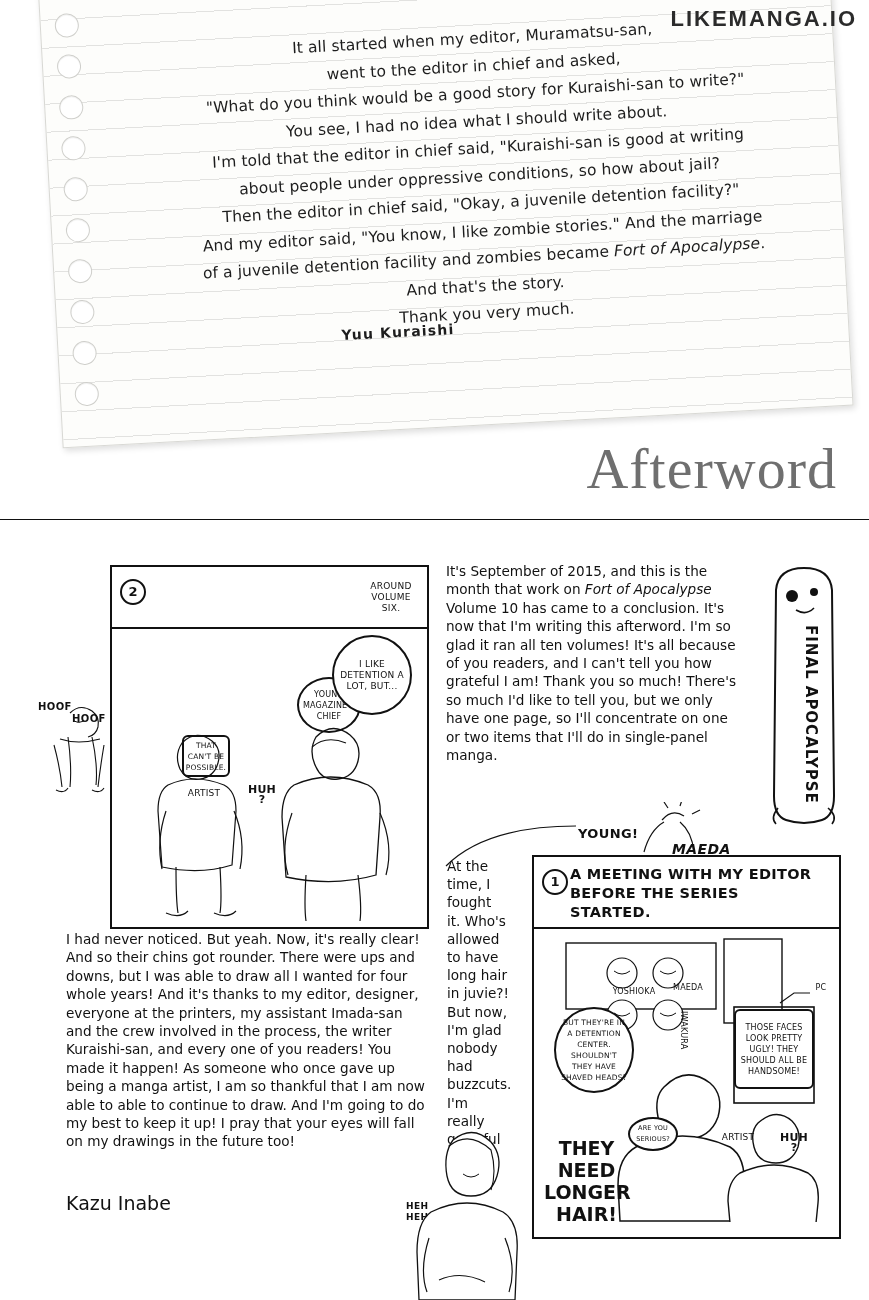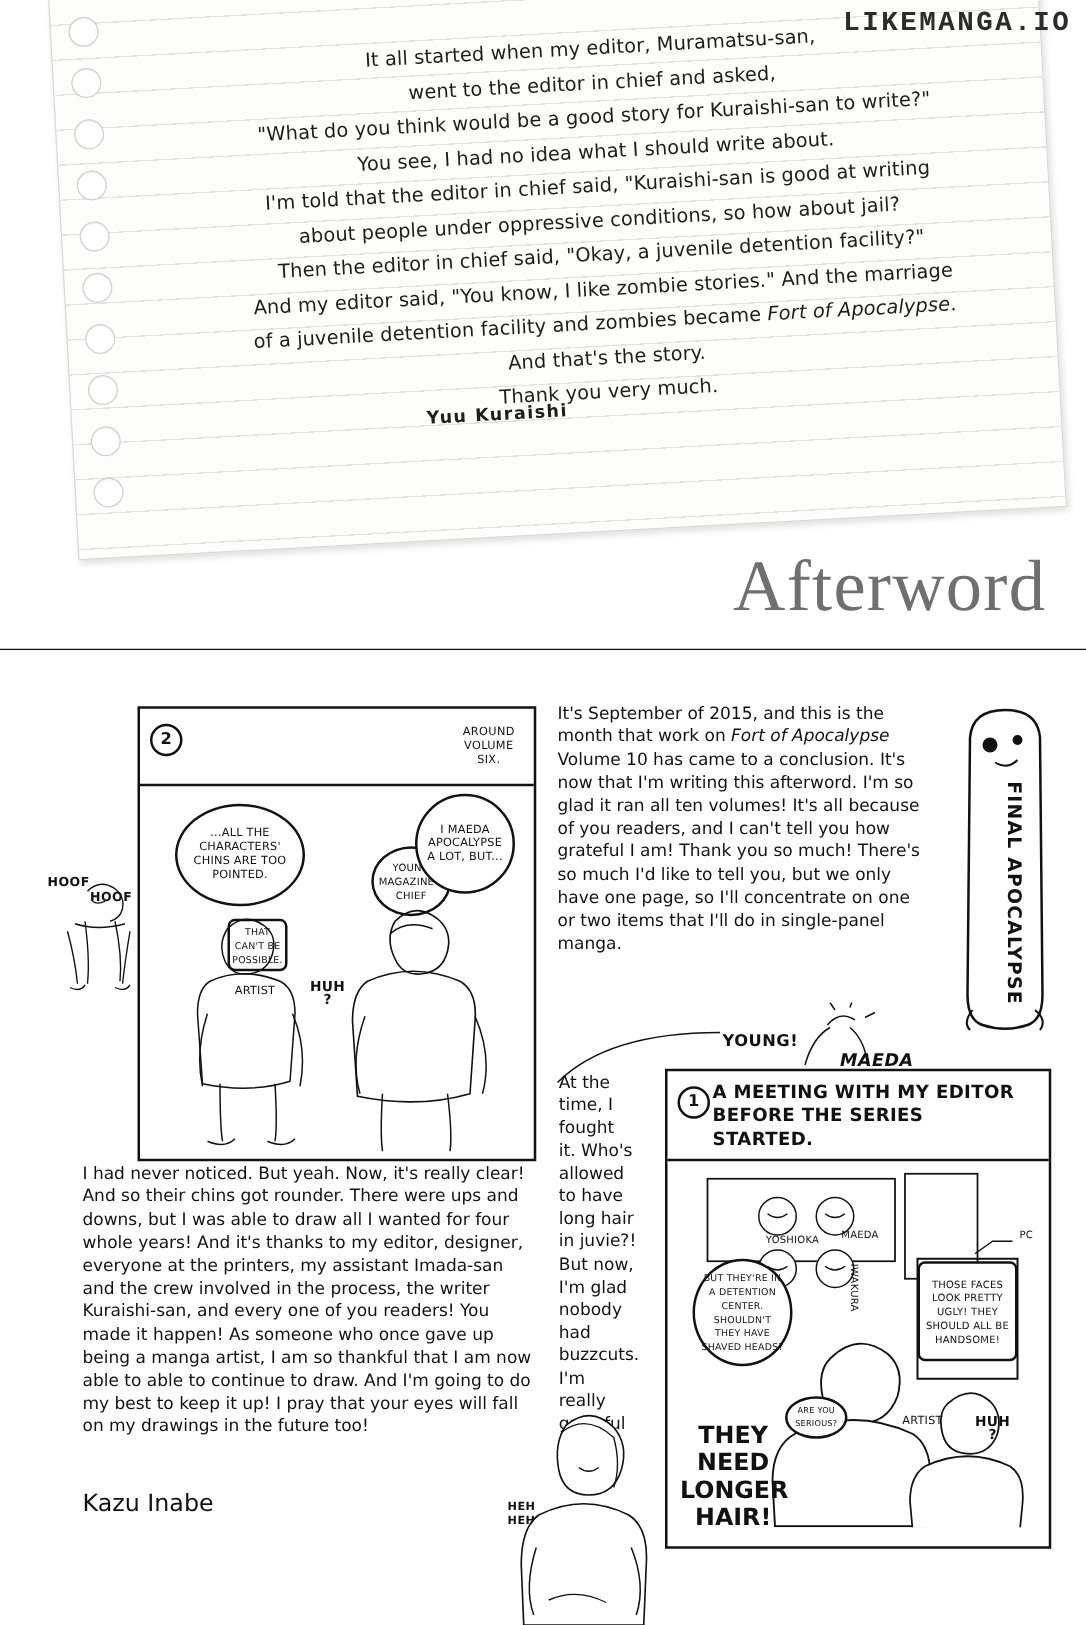--- a/index.html
+++ b/index.html
@@ -14,21 +14,21 @@
     overflow: hidden;
     font-family: "Liberation Sans", sans-serif;
     color: #111;
   }
 
   
   .watermark {
     position: absolute;
     top: 6px;
     right: 12px;
-    font-family: Liberation Mono, monospace;
+    font-family: Liberation Sans, sans-serif;
     font-weight: bold;
     font-size: 22px;
     letter-spacing: 2px;
     color: #2b2b2b;
     z-index: 50;
     margin-left: 20px;
   }
 
   
   .paper-wrap {
@@ -388,23 +388,22 @@
     <path d="M16 95 q8 4 12 -2" stroke="#111" fill="none" stroke-width="1.1"></path>
     <path d="M52 95 q8 4 12 -2" stroke="#111" fill="none" stroke-width="1.1"></path>
     <path d="M34 26 q4 3 10 0" stroke="#111" fill="none" stroke-width="1"></path>
   </svg>
 
   <div class="panel2">
     <div class="hdr"></div>
     <div class="circ-num">2</div>
     <div class="p2-sub">AROUND VOLUME SIX.</div>
 
-    <div class="bubble" style="left:28px; top:76px; width:104px; height:82px; font-size:9px;">...ALL THE CHARACTERS' CHINS ARE TOO POINTED.</div>
     <div class="bubble" style="left:142px; top:110px; width:64px; height:56px; font-size:8px;margin-left:43px;">YOUNG MAGAZINE'S CHIEF</div>
-    <div class="bubble" style="left:220px; top:68px; width:80px; height:80px; font-size:9px;">I MAEDA APOCALYPSE A LOT, BUT...</div>
+    <div class="bubble" style="left:220px; top:68px; width:80px; height:80px; font-size:9px;">I LIKE DETENTION A LOT, BUT...</div>
     <div class="bubble rect" style="left:70px; top:168px; width:48px; height:42px; font-size:7.5px;">THAT CAN'T BE POSSIBLE.</div>
     <div class="tiny" style="left:48px; top:222px; width:52px; font-size:9px;">ARTIST</div>
     <div class="tiny" style="left:116px; top:218px; width:32px; font-size:11px; font-weight:bold;">HUH ?</div>
 
     <svg class="sketch" style="left:18px; top:160px;" width="140" height="196" viewBox="0 0 140 196">
       <path d="M52 16 q14 -14 30 -2 q10 8 6 22 q-4 14 -18 16 q-14 2 -20 -10 q-6 -14 2 -26z" stroke="#111" fill="none" stroke-width="1.2"></path>
       <path d="M38 58 q26 -12 56 0 q12 6 12 26 l-4 54 q-32 10 -70 2 l-4 -56 q0 -20 10 -26z" stroke="#111" fill="none" stroke-width="1.2"></path>
       <path d="M36 84 q-10 30 -4 58" stroke="#111" fill="none" stroke-width="1.2"></path>
       <path d="M104 84 q12 28 6 58" stroke="#111" fill="none" stroke-width="1.2"></path>
       <path d="M46 140 q0 34 2 46" stroke="#111" fill="none" stroke-width="1.2"></path>

